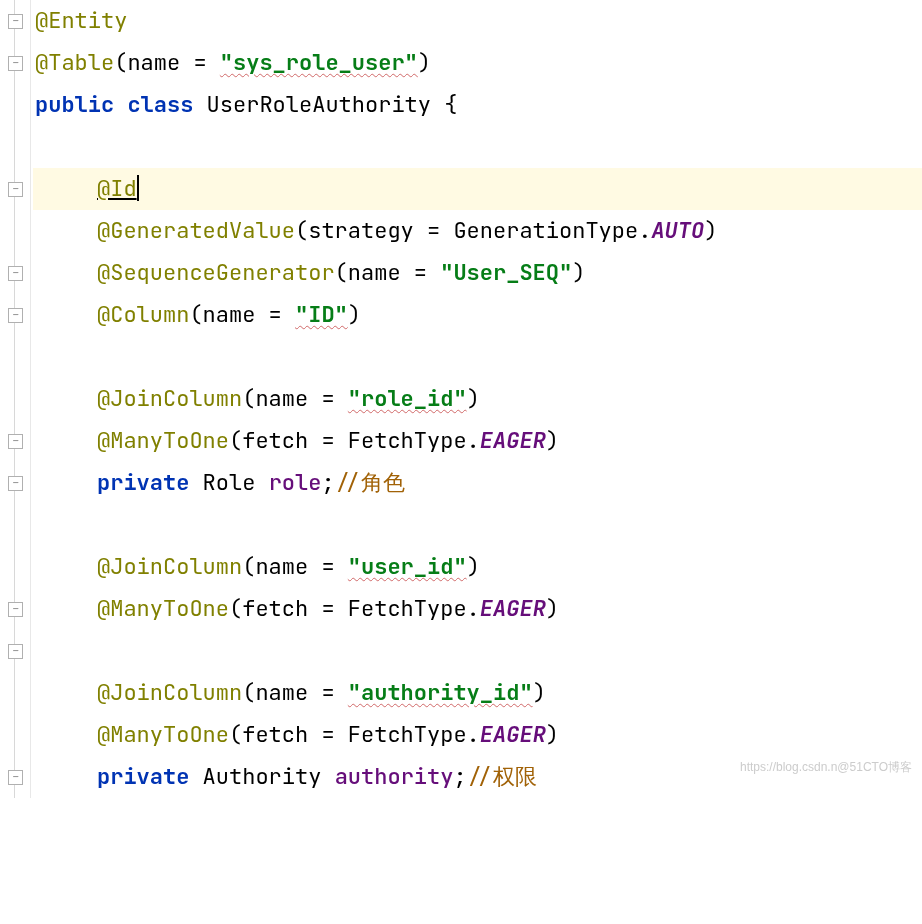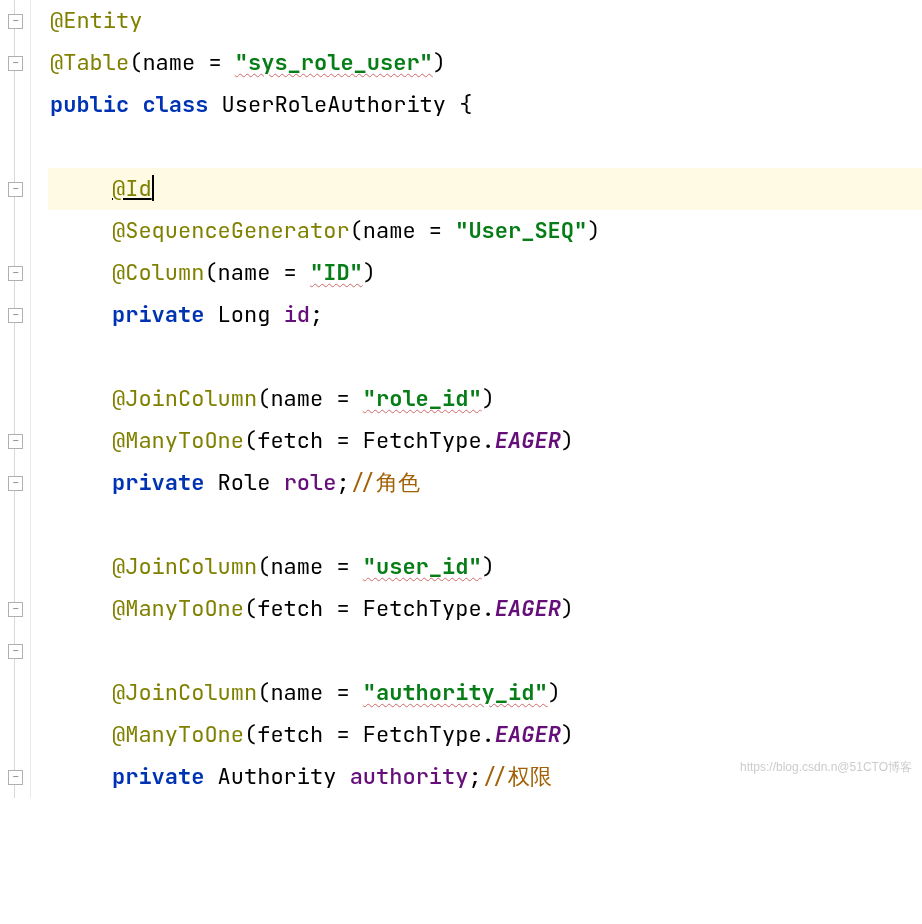--- a/index.html
+++ b/index.html
@@ -46,21 +46,20 @@
   .code {
     flex: 1;
     padding-left: 2px;
   }
   .line {
     height: 42px;
     line-height: 42px;
     white-space: pre;
     padding-left: 2px;
     position: relative;
-    margin-left: 15px;
   }
   .line.hl {
     background: #FFFAE3;
     text-decoration: underline;
   }
   .indent1 { padding-left: 64px; }
   .kw { color: #0033B3; font-weight: 600; }
   .ann { color: #808000; }
   .str { color: #067D17; font-weight: 600; }
   .str-typo { color: #067D17; font-weight: 600; text-decoration: underline wavy #d16969; text-decoration-thickness: 1px; text-underline-offset: 3px;}
@@ -108,26 +107,26 @@
     <div class="line"><span class="ann">@Entity</span></div>
 
     <div class="line"><span class="ann">@Table</span><span class="plain">(name = </span><span class="str-typo">"sys_role_user"</span><span class="plain">)</span></div>
 
     <div class="line"><span class="kw">public class </span><span class="plain">UserRoleAuthority </span><span class="plain">{</span></div>
 
     <div class="line"></div>
 
     <div class="line hl indent1"><span class="ann">@Id</span><span class="caret"></span></div>
 
+    <div class="line indent1"><span class="ann">@GeneratedValue</span><span class="plain">(strategy = GenerationType.</span><span class="const">AUTO</span><span class="plain">)</span></div>
 
     <div class="line indent1"><span class="ann">@SequenceGenerator</span><span class="plain">(name = </span><span class="str">"User_SEQ"</span><span class="plain">)</span></div>
 
     <div class="line indent1"><span class="ann">@Column</span><span class="plain">(name = </span><span class="str-typo">"ID"</span><span class="plain">)</span></div>
 
-    <div class="line indent1"><span class="kw">private </span><span class="plain">Long </span><span class="field">id</span><span class="plain">;</span></div>
 
     <div class="line"></div>
 
     <div class="line indent1"><span class="ann">@JoinColumn</span><span class="plain">(name = </span><span class="str-typo">"role_id"</span><span class="plain">)</span></div>
 
     <div class="line indent1"><span class="ann">@ManyToOne</span><span class="plain">(fetch = FetchType.</span><span class="const">EAGER</span><span class="plain">)</span></div>
 
     <div class="line indent1"><span class="kw">private </span><span class="plain">Role </span><span class="field">role</span><span class="plain">;</span><span class="comment">//角色</span></div>
 
     <div class="line"></div>

